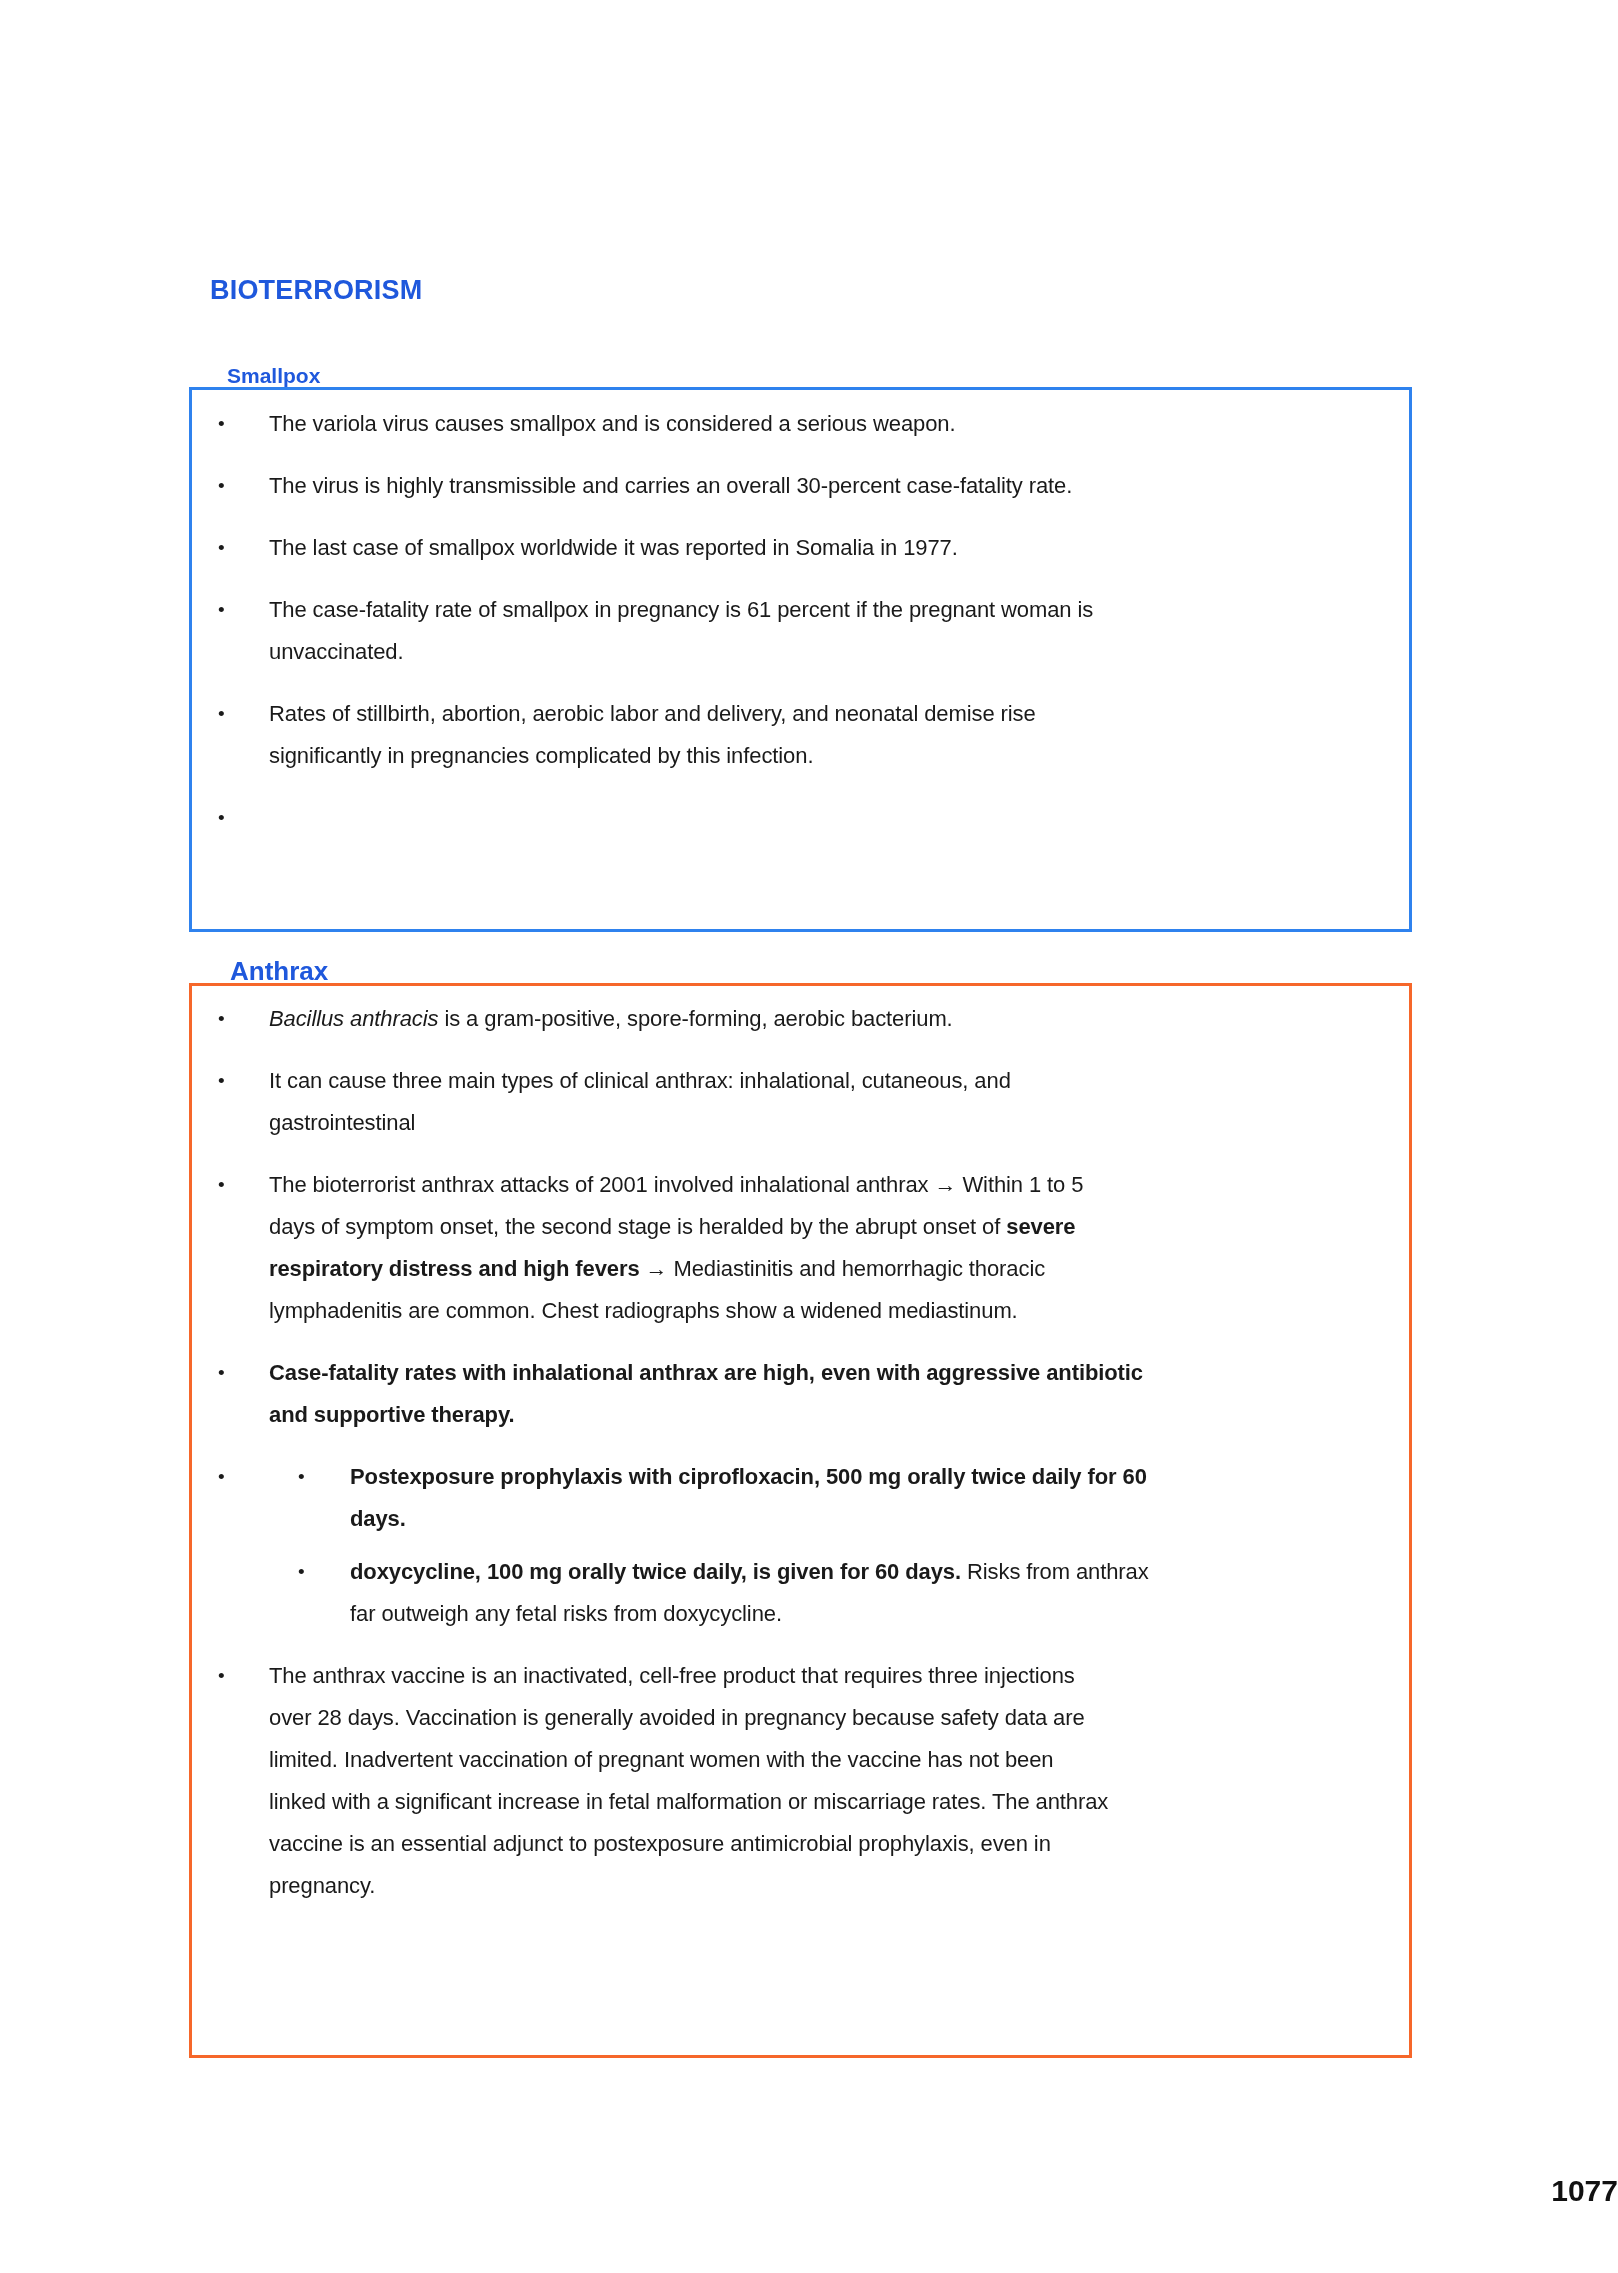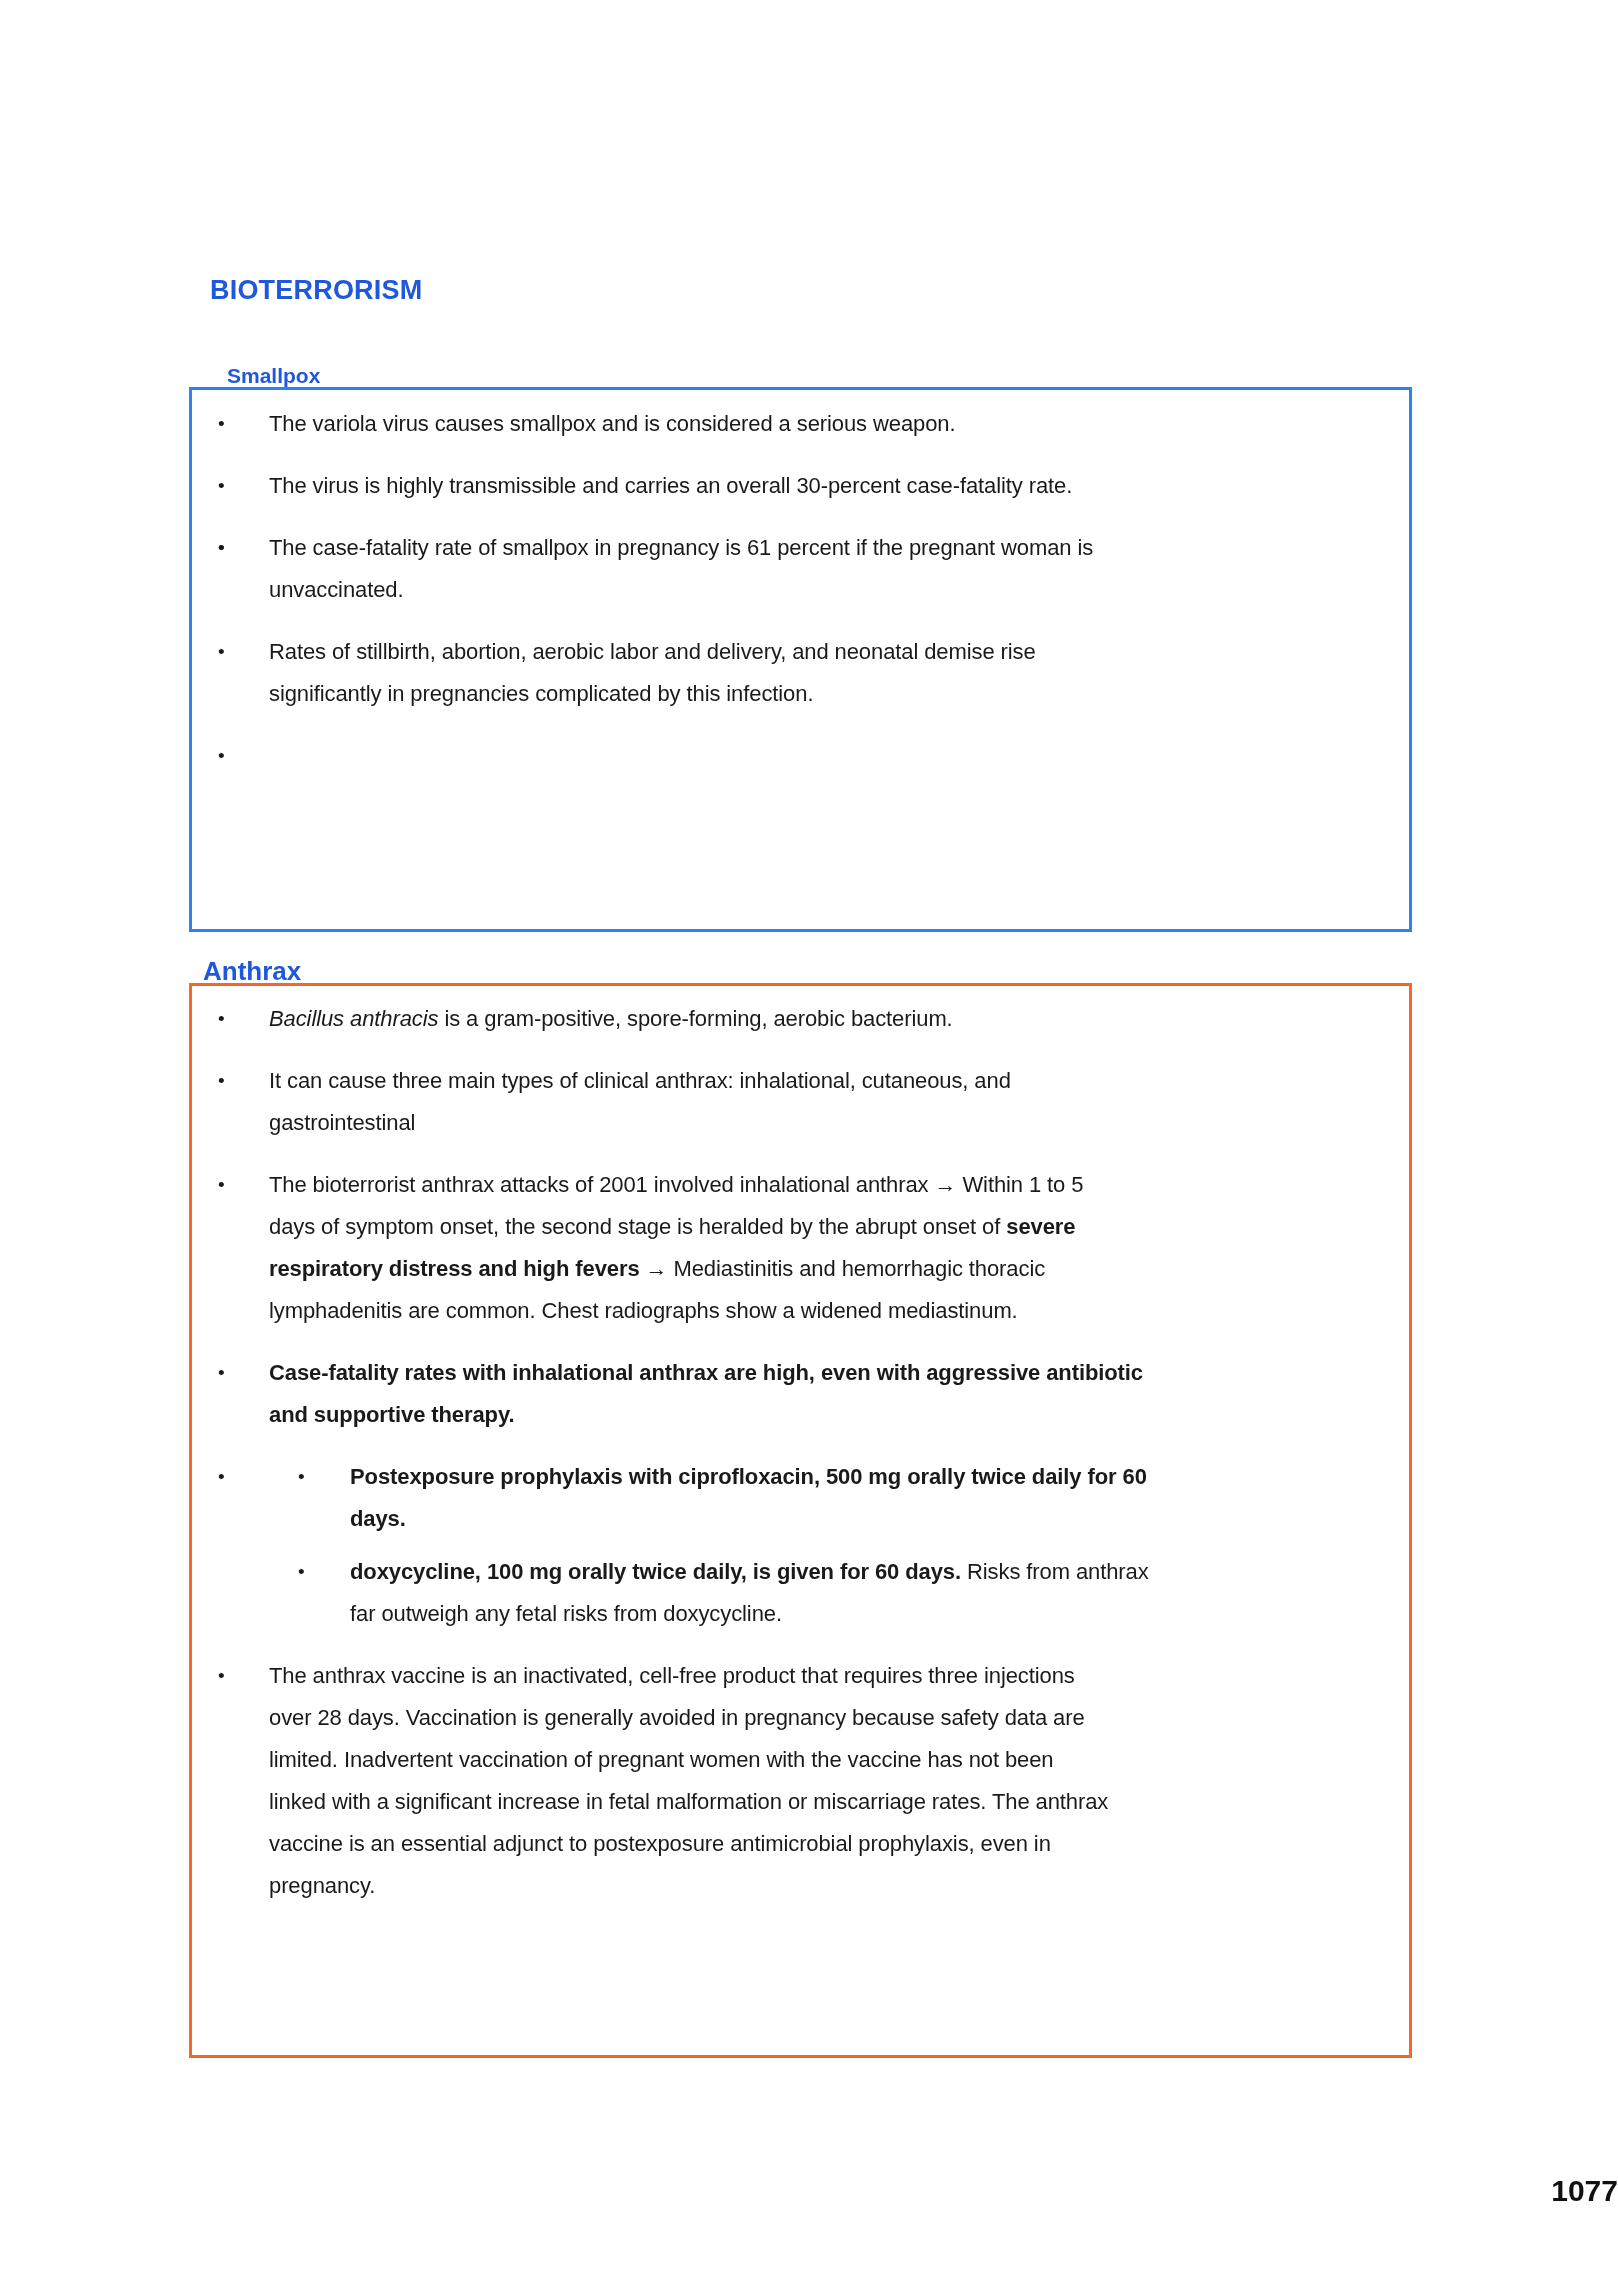--- a/index.html
+++ b/index.html
@@ -17,21 +17,21 @@
     margin: 0; font-size: 27px; font-weight: 700;
     color: var(--heading-blue, #1f58dc);
     letter-spacing: 0.2px;
   }
   h2.sec-heading {
     margin: 16px; position: absolute;
     color: var(--heading-blue, #1f58dc);
     font-weight: 700;
   }
   h2.h-smallpox { left: 211px; top: 348px; font-size: 21px; }
-  h2.h-anthrax  { left: 187px; top: 940px; font-size: 26px; }
+  h2.h-anthrax  { left: 214px; top: 940px; font-size: 26px; }
 
   .box {
     position: absolute; left: 189px; width: 1223px;
     border: 3.8px solid #888; box-sizing: border-box;
     background: #ffffff; overflow: hidden;
   }
   .box-smallpox { top: 387px; height: 545px;  padding: 13.4px 29px 0 0; }
   .box-anthrax  { top: 983px; height: 1075px; padding: 11.5px 29px 0 0; }
 
   .bullet {
@@ -63,21 +63,21 @@
 </head>
 <body>
 
 <div class="page">
   <h1 class="doc-title">BIOTERRORISM</h1>
 
   <h2 class="sec-heading h-smallpox">Smallpox</h2>
   <div class="box box-smallpox" style="border-color: rgb(47, 130, 238);">
       <div class="bullet l1"><span class="marker">•</span><span class="runs"><span>The variola virus causes smallpox and is considered a serious weapon.</span></span></div>
       <div class="bullet l1"><span class="marker">•</span><span class="runs"><span>The virus is highly transmissible and carries an overall 30-percent case-fatality rate.</span></span></div>
-      <div class="bullet l1"><span class="marker">•</span></div>
+      <div class="bullet l1"><span class="marker">•</span><span class="runs"><span>The last case of smallpox worldwide it was reported in Somalia in 1977.</span></span></div>
       <div class="bullet l1"><span class="marker">•</span><span class="runs"><span>The case-fatality rate of smallpox in pregnancy is 61 percent if the pregnant woman is
 unvaccinated.</span></span></div>
       <div class="bullet l1"><span class="marker">•</span><span class="runs"><span>Rates of stillbirth, abortion, aerobic labor and delivery, and neonatal demise rise
 significantly in pregnancies complicated by this infection.</span></span></div>
       <div class="bullet l1"><span class="marker">•</span></div>
     </div>
 
   <h2 class="sec-heading h-anthrax">Anthrax</h2>
   <div class="box box-anthrax" style="border-color: rgb(246, 103, 42);">
       <div class="bullet l1"><span class="marker">•</span><span class="runs"><i>Bacillus anthracis</i><span> is a gram-positive, spore-forming, aerobic bacterium.</span></span></div>

